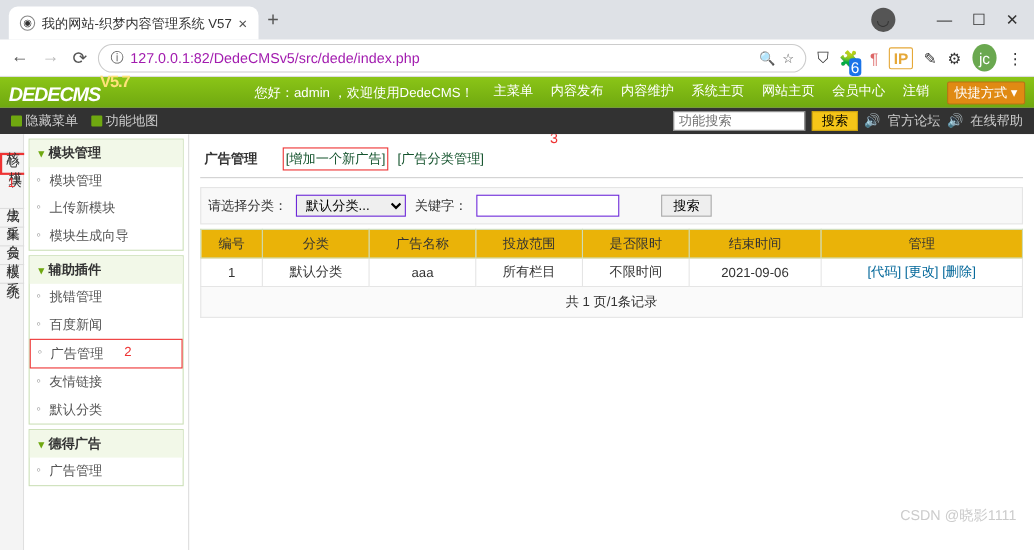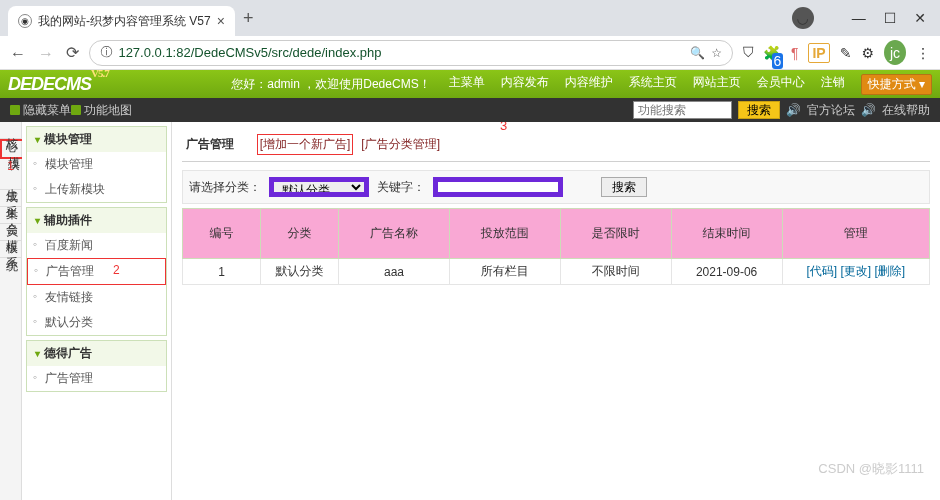--- a/index.html
+++ b/index.html
@@ -13,42 +13,42 @@
 .tab-close { font-size: 14px; color: #555; cursor: pointer; }
 .new-tab { font-size: 18px; color: #555; margin-left: 8px; cursor: pointer; }
 .win-controls { margin-left: auto; display: flex; gap: 18px; align-items: center; padding-right: 6px; }
 .win-controls span { font-size: 14px; color: #333; cursor: pointer; }
 .user-dot { width: 22px; height: 22px; background: #555; border-radius: 50%; color: #fff; display: flex; align-items: center; justify-content: center; font-size: 13px; margin-right: 20px; }
 
 .addr-bar { background: #fff; height: 34px; display: flex; align-items: center; padding: 0 10px; gap: 10px; border-bottom: 1px solid #ddd; }
 .nav-icons { display: flex; gap: 12px; color: #555; font-size: 16px; }
 .nav-icons span { cursor: pointer; }
 .url-box { flex: 1; display: flex; align-items: center; border: 1px solid #ccc; border-radius: 14px; height: 26px; padding: 0 10px; gap: 6px; color: #555; }
-.url-text { flex: 1; font-size: 13px; color: #14532d; }
+.url-text { flex: 1; font-size: 13px; color: #a21caf; }
 .ext-icons { display: flex; gap: 10px; align-items: center; }
 .ext-icons span { cursor: pointer; font-size: 14px; }
 .ip-ico { background: #fff; border: 1px solid #e5a838; color: #e5a838; font-size: 10px; padding: 1px 3px; border-radius: 2px; font-weight: bold; }
 .puzzle { color: #555; position: relative; }
 .badge-dot { position: absolute; background: #1a73e8; color: #fff; font-size: 8px; border-radius: 3px; padding: 0 2px; top: 8px; left: 8px; }
 .jc-dot { width: 22px; height: 25px; background: #6aa84f; border-radius: 50%; color: #fff; display: flex; align-items: center; justify-content: center; font-size: 11px; }
 
 
 .cms-header { background: linear-gradient(#8bc517, #6fa810); height: 28px; display: flex; align-items: center; padding: 0 8px; color: #fff; }
 .logo { font-family: Arial; font-weight: bold; font-style: italic; font-size: 18px; letter-spacing: -1px; }
-.logo sup { font-size: 11px; font-style: normal; position: relative; top: -6px; color: #ffe27a; font-family: Liberation Serif, serif; }
+.logo sup { font-size: 15px; font-style: normal; position: relative; top: -6px; color: #ffe27a; }
 .welcome { margin-left: auto; font-size: 12px; }
 .top-menu { display: flex; gap: 16px; margin-left: 18px; }
 .top-menu a { color: #fff; text-decoration: none; cursor: pointer; }
 .quick { background: #e08a13; border: 1px solid #b57415; padding: 1px 6px; border-radius: 2px; }
 
 .sub-header { background: #323232; height: 24px; display: flex; align-items: center; padding: 0 10px; color: #ccc; gap: 14px; }
-.sub-header .left-tools { display: flex; }
+.sub-header .left-tools { display: flex; gap: 12px; }
 .sub-header .left-tools span { display: flex; align-items: center; gap: 3px; cursor: pointer; }
 .sub-header .right-tools { margin-left: auto; display: flex; align-items: center; gap: 6px; }
-.func-search { height: 18px; width: 99px; border: 1px solid #888; font-size: 12px; padding: 0 4px; }
+.func-search { height: 18px; width: 120px; border: 1px solid #888; font-size: 12px; padding: 0 4px; }
 .search-btn { background: #f5c518; border: 1px solid #c9a010; height: 18px; padding: 0 8px; font-size: 12px; cursor: pointer; }
 .sound { color: #f5c518; }
 
 
 .main { display: flex; height: 378px; background: #fff; }
 
 
 .vtabs { width: 22px; background: #f4f4f4; border-right: 1px solid #ddd; }
 .vtab { writing-mode: vertical-rl; text-orientation: upright; padding: 6px 3px; border-bottom: 1px solid #ddd; cursor: pointer; font-size: 12px; text-align: center; letter-spacing: 2px; }
 .vtab.active { border: 2px solid #e33; color: #333; }
@@ -61,32 +61,32 @@
 .sb-head .arrow { color: #6fa810; font-size: 10px; }
 .sb-items { list-style: none; }
 .sb-items li { padding: 4px 6px 4px 18px; position: relative; cursor: pointer; color: #555; }
 .sb-items li::before { content: "◦"; position: absolute; left: 6px; color: #999; }
 .sb-items li.highlight { border: 1.5px solid #e33; }
 .anno2 { color: #e33; position: absolute; left: 85px; }
 
 
 .content { flex: 1; padding: 6px 10px; overflow: auto; position: relative; }
 .bread { border-bottom: 1px solid #d0d0d0; padding: 6px 4px; display: flex; align-items: center; gap: 8px; }
-.bread a { color: #7f1d1d; cursor: pointer; }
+.bread a { color: #14532d; cursor: pointer; }
 .bread a.hl { border: 1.5px solid #e33; padding: 1px 2px; }
 .anno3 { color: #e33; position: absolute; left: 328px; top: -4px; font-size: 13px; }
 
 .filter-row { background: #f8f8f8; border: 1px solid #e5e5e5; padding: 6px; margin-top: 8px; display: flex; align-items: center; gap: 8px; }
-.filter-row select, .filter-row input { border: 5px solid #6d28d9; height: 20px; font-size: 12px; padding: 0 4px; }
+.filter-row select, .filter-row input { border: 1px solid #6d28d9; height: 20px; font-size: 12px; padding: 0 4px; }
 .filter-row select { width: 100px; }
 .filter-row input { width: 130px; }
 .filter-btn { background: #eee; border: 1px solid #aaa; height: 20px; padding: 0 10px; cursor: pointer; font-size: 12px; margin-left: 30px; }
 
 table.data { width: 100%; border-collapse: collapse; margin-top: 4px; }
-table.data th { background: #f9a8d4; border: 1px solid #cddcb8; padding: 16px; font-weight: normal; }
+table.data th { background: #eab308; border: 1px solid #cddcb8; padding: 4px; font-weight: normal; }
 table.data td { border: 1px solid #e5e5e5; padding: 4px; text-align: center; background: #fff; }
 .pager { text-align: center; padding: 5px; border: 1px solid #e5e5e5; border-top: none; background: #fafafa; }
 .act-link { color: #069; cursor: pointer; }
 
 .watermark { position: fixed; right: 16px; bottom: 22px; color: #ccc; font-size: 13px; }
 .sq { display:inline-block; width:10px; height:10px; background:#6fa810; border-radius:1px; }
 </style>
 </head>
 <body>
 
@@ -179,28 +179,30 @@
 
   <div class="sidebar">
     <div class="sb-group">
       <div class="sb-head">
           <span class="arrow">▾</span>
           <span>模块管理</span>
         </div>
       <ul class="sb-items">
         <li>模块管理</li>
         <li>上传新模块</li>
+        <li>模块生成向导</li>
       </ul>
     </div>
     <div class="sb-group">
       <div class="sb-head">
           <span class="arrow">▾</span>
           <span>辅助插件</span>
         </div>
       <ul class="sb-items">
+        <li>挑错管理</li>
         <li>百度新闻</li>
         <li class="highlight"><span>广告管理</span><span class="anno2">2</span></li>
         <li>友情链接</li>
         <li>默认分类</li>
       </ul>
     </div>
     <div class="sb-group">
       <div class="sb-head">
           <span class="arrow">▾</span>
           <span>德得广告</span>
@@ -244,16 +246,17 @@
         <td>1</td>
         <td>默认分类</td>
         <td>aaa</td>
         <td>所有栏目</td>
         <td>不限时间</td>
         <td>2021-09-06</td>
         <td class="act-link">[代码] [更改] [删除]</td>
       </tr>
     </tbody>
       </table>
+    <div class="pager">共 1 页/1条记录</div>
   </div>
 </div>
 
 <div class="watermark">CSDN @晓影1111</div>
 
 </body></html>

